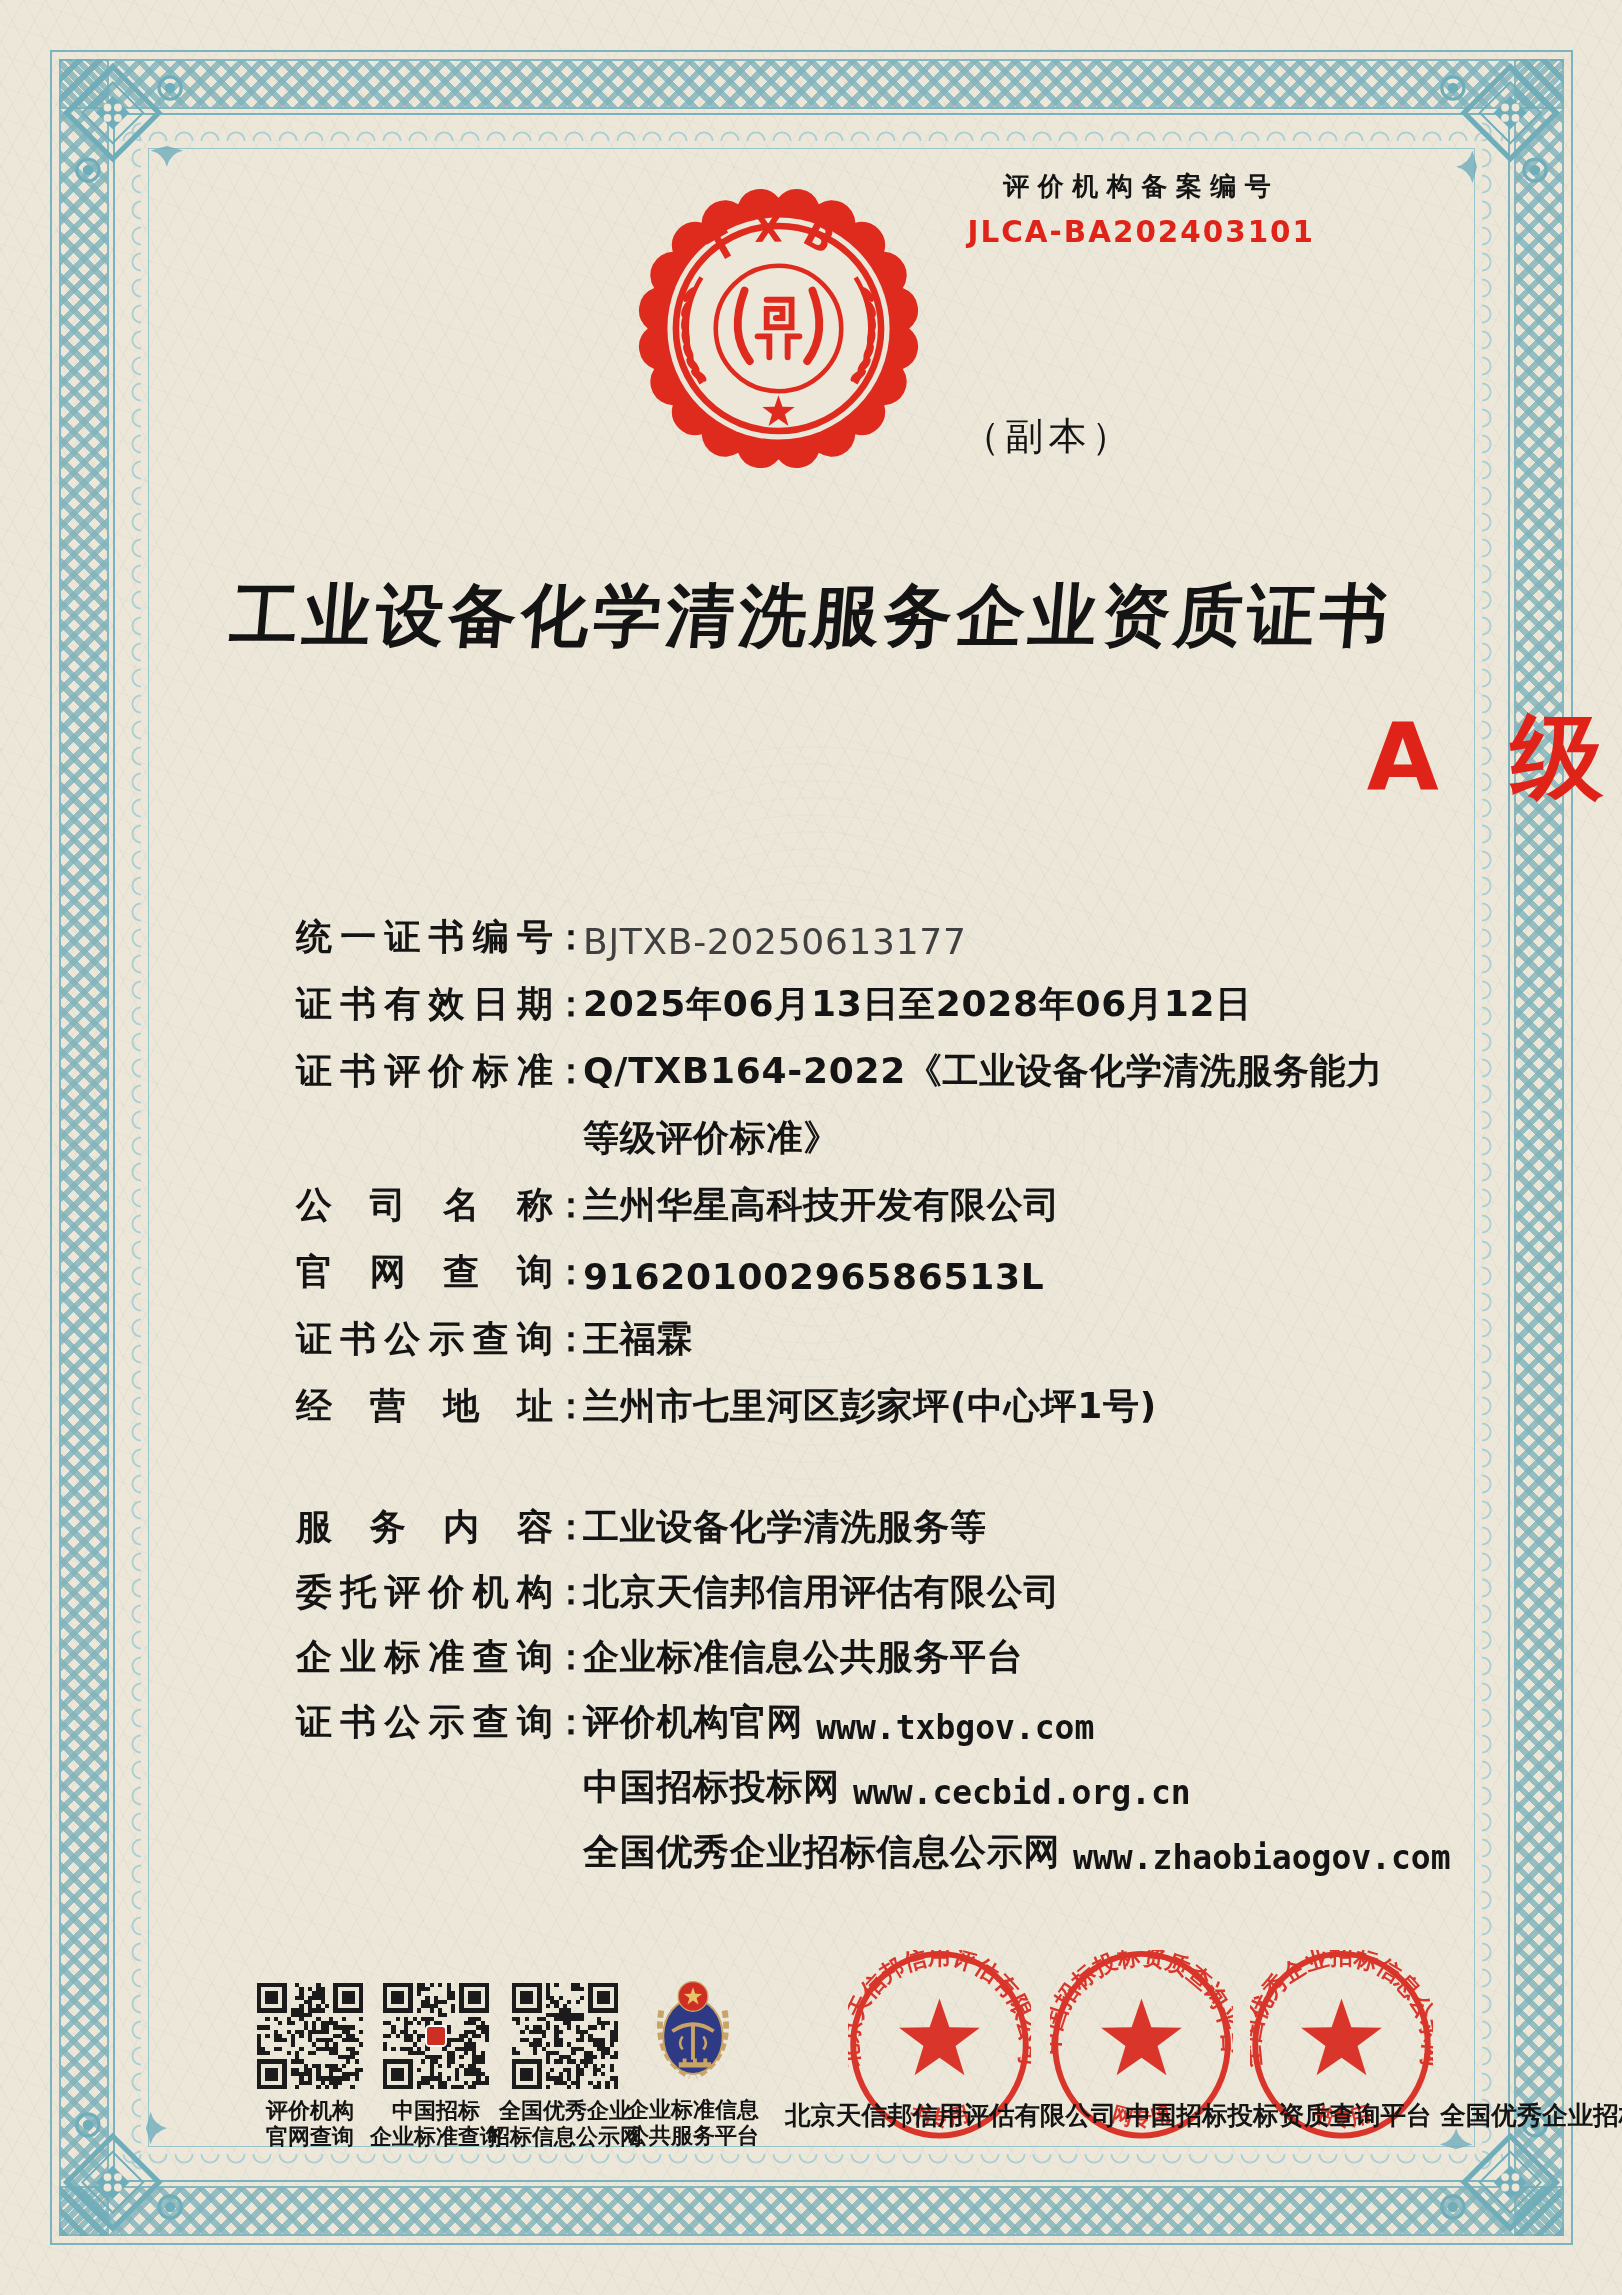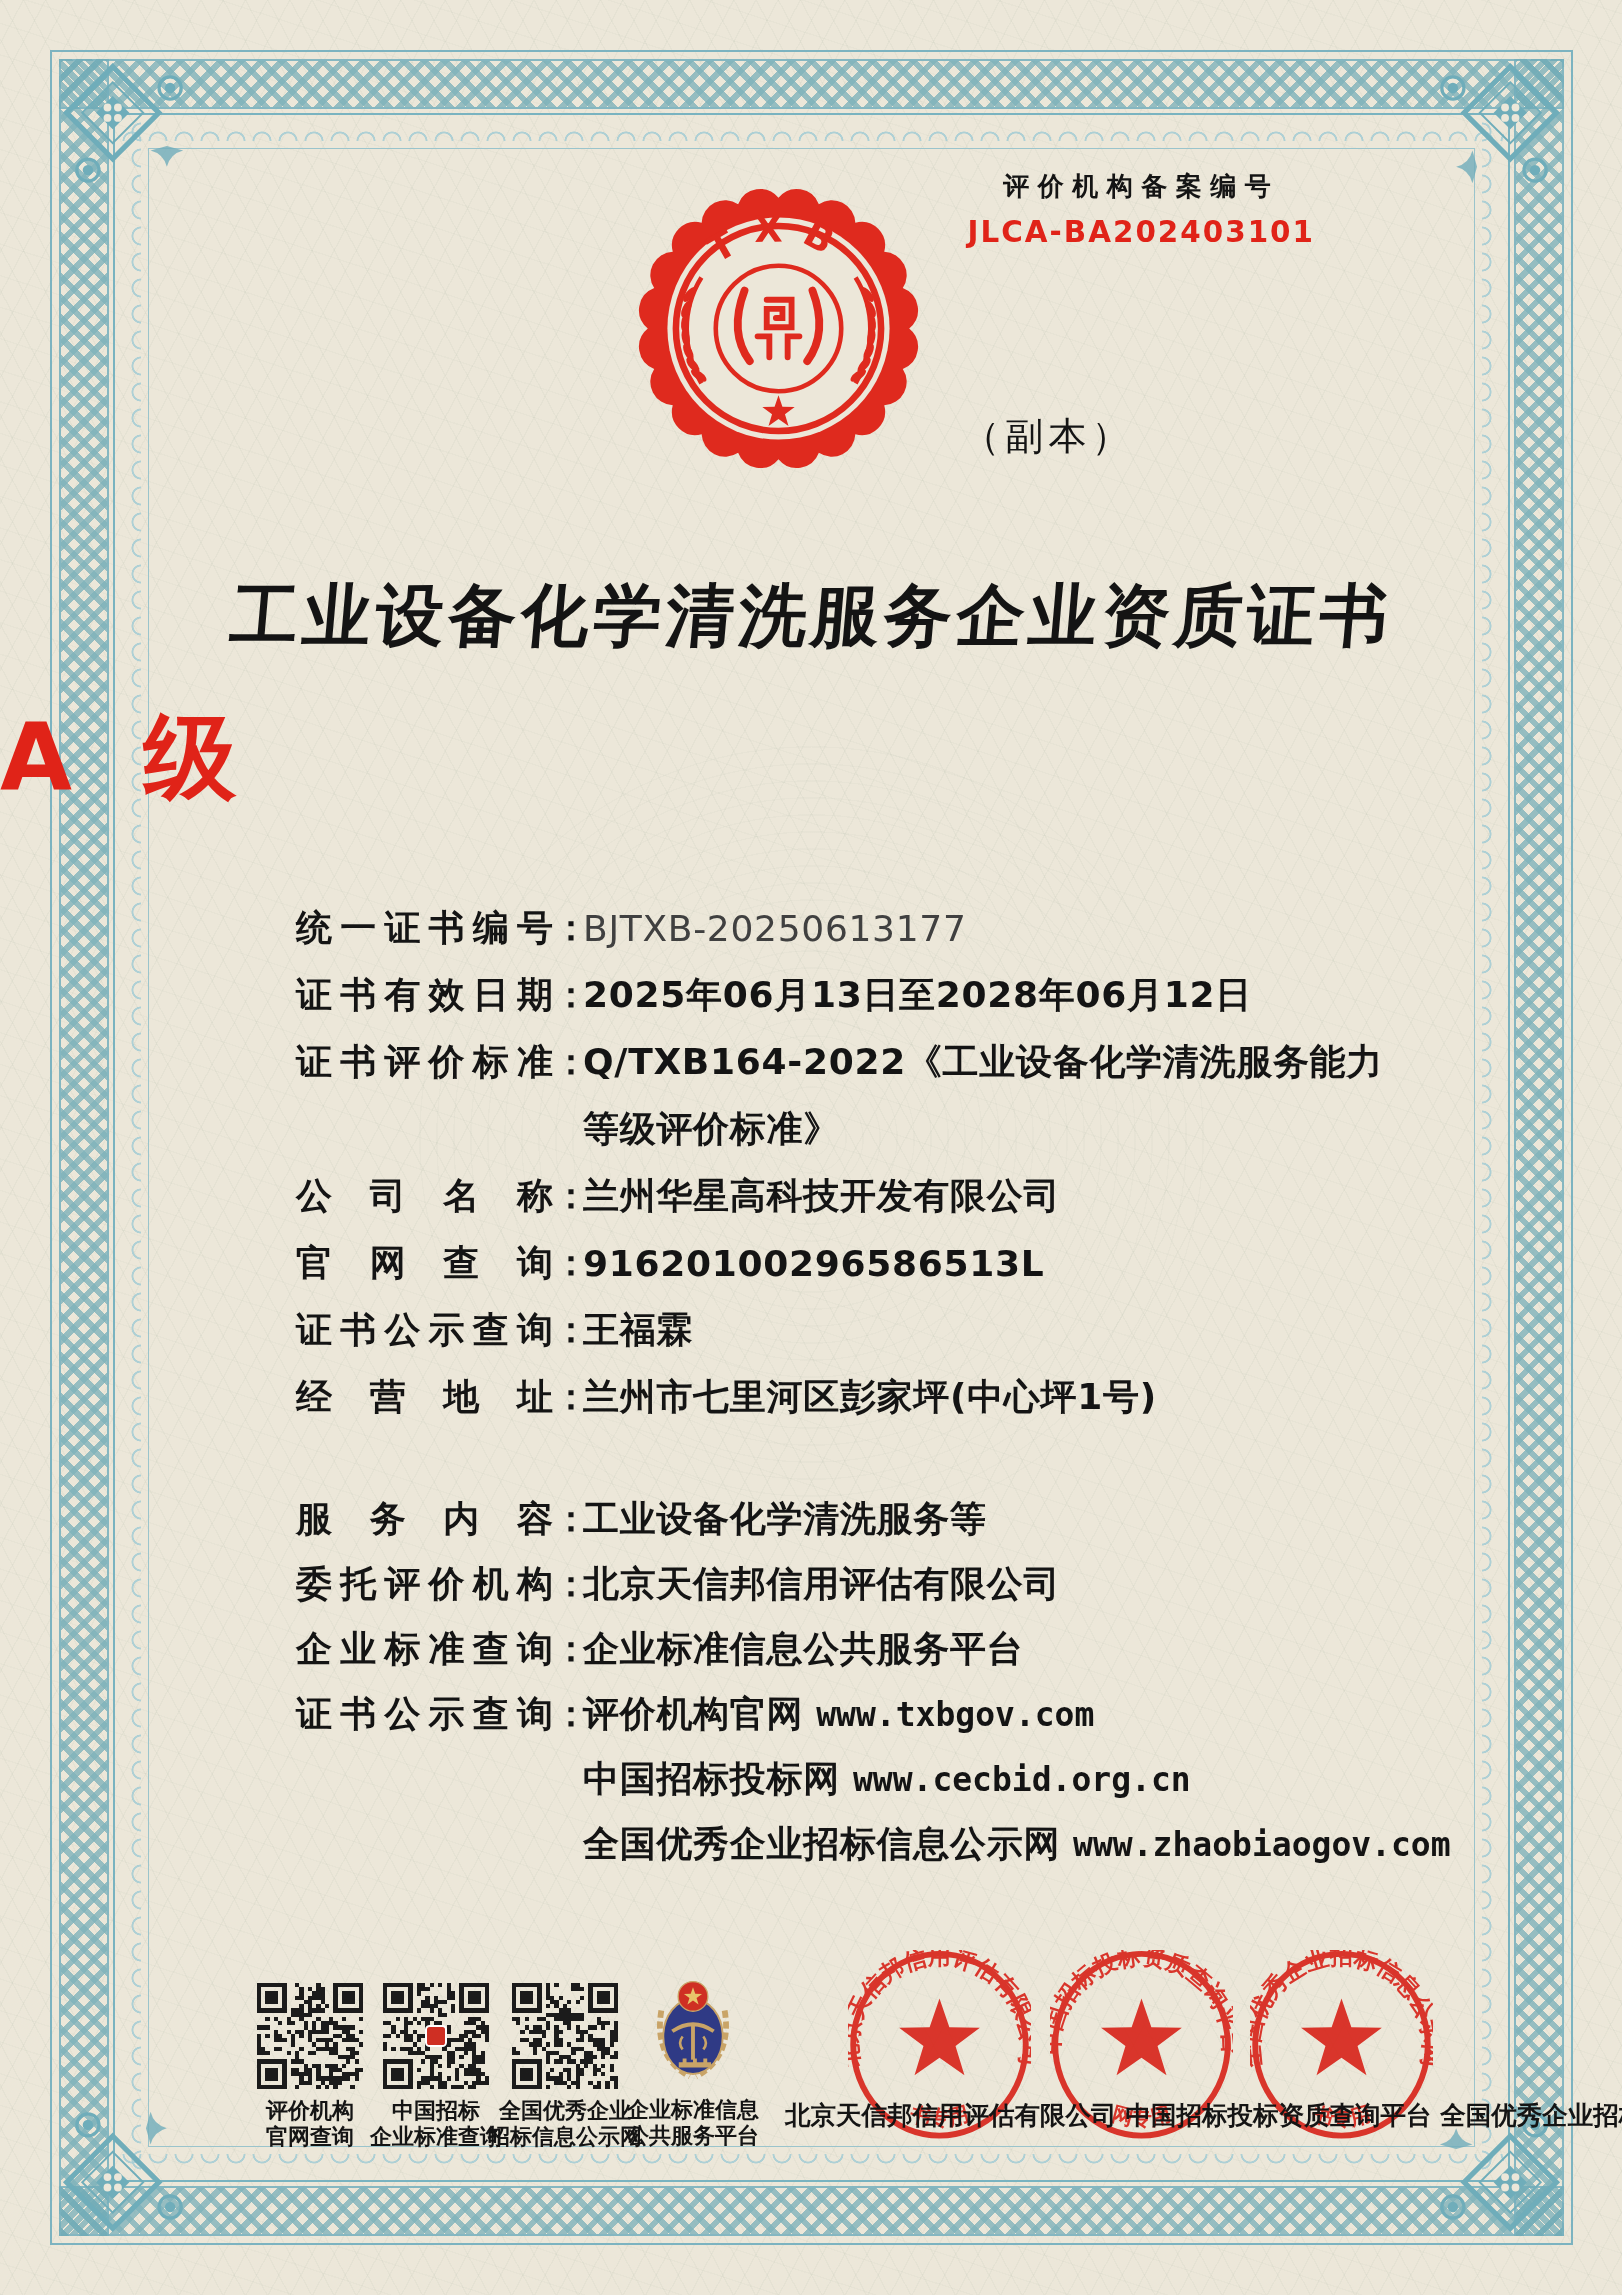--- a/index.html
+++ b/index.html
@@ -47,26 +47,26 @@
 
   
   .reg{position:absolute;top:169px;right:308px;text-align:center}
   .reg-label{font-size:26px;font-weight:700;letter-spacing:8.5px}
   .reg-number{font-size:29.4px;font-weight:800;color:#e02318;letter-spacing:2px;margin-top:10.5px}
   .copy-note{position:absolute;top:411px;left:962px;font-size:38px;letter-spacing:5.2px}
   .top-seal{position:absolute;left:638px;top:188px;width:281px;height:281px}
 
   .title{position:absolute;left:0;right:0;top:571px;text-align:center;
     font-size:68px;font-weight:900;letter-spacing:4.6px;transform:skewX(-5deg)}
-  .grade{position:absolute;left:0;right:0;top:695px;text-align:left;
+  .grade{position:absolute;left:0;right:0;top:695px;text-align:right;
     font-size:93px;font-weight:900;color:#e02318;letter-spacing:19.6px}
 
   
   .fields{position:absolute;left:296px;top:895px;width:1178px}
-  .row{display:flex;align-items:center;height:67px}
+  .row{display:flex;align-items:flex-end;height:67px}
   .row.block2{height:65px}
   .row.gap{margin-top:56px}
   .f-label{width:257px;font-size:36px;font-weight:700;text-align:justify;text-align-last:justify}
   .f-colon{width:30px;font-size:36px;font-weight:700}
   .f-spacer{width:287px}
   .f-value{font-size:36px;font-weight:600;letter-spacing:0.7px;white-space:nowrap}
   .f-value.red{color:#404040;font-weight:400}
   .f-url{font-family:"DejaVu Sans Mono","Liberation Mono",monospace;font-size:33px;font-weight:700;margin-left:13px;white-space:nowrap}
 
   

